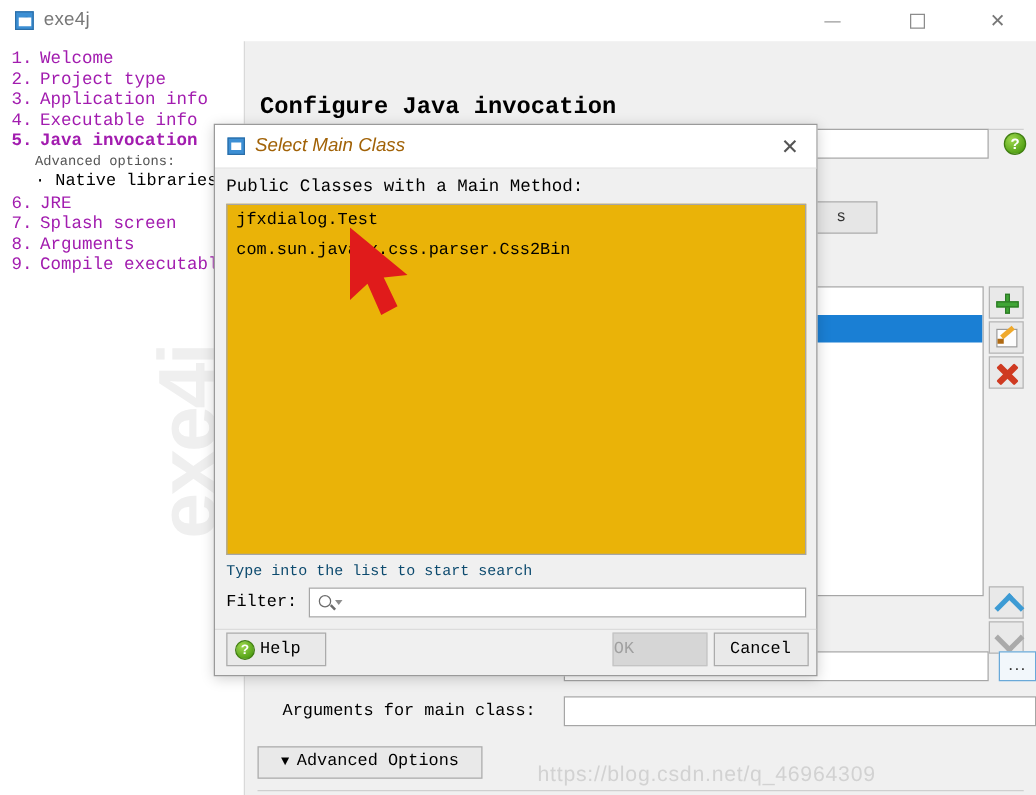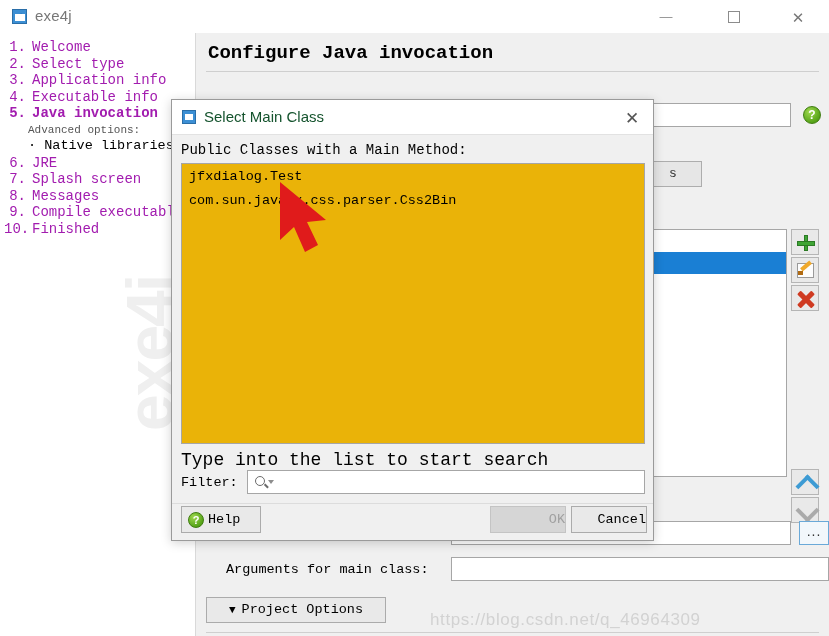--- a/index.html
+++ b/index.html
@@ -32,21 +32,21 @@
   .step .num{display:inline-block;width:22px;text-align:right;margin-right:6px;}
   .step.current{font-weight:bold;}
   .sub-head{font-family:"Liberation Mono","DejaVu Sans Mono",monospace;font-size:11px;color:#555;line-height:16px;padding-left:24px;}
   .sub-item{font-family:"Liberation Mono","DejaVu Sans Mono",monospace;font-size:13.5px;color:#000;line-height:16.6px;padding-left:24px;}
   .watermark{position:absolute;left:112px;top:398px;width:230px;font-size:66px;font-weight:bold;color:#efefef;
     transform:rotate(-90deg);transform-origin:0 0;letter-spacing:-2px;user-select:none;pointer-events:none;}
 
   
   .main{position:absolute;left:196px;top:33px;width:633px;height:603px;background:#f0f0f0;}
   .page-head{position:absolute;left:10px;top:3px;width:613px;}
-  .page-title{font-family:"Liberation Mono","DejaVu Sans Mono",monospace;font-size:19px;font-weight:bold;color:#000;padding:6px 0 7px 2px;}
+  .page-title{font-family:"Liberation Mono","DejaVu Sans Mono",monospace;font-size:19px;font-weight:bold;color:#000;padding:6px 0 7px 2px;margin-top:32px;}
   .hr{height:1px;background:#cfcfcf;}
   .row-vm{position:absolute;left:10px;top:70px;width:613px;height:26px;}
   .lbl{font-family:"Liberation Mono","DejaVu Sans Mono",monospace;font-size:13.5px;color:#000;}
   .vm-lbl{position:absolute;left:2px;top:5px;}
   .vm-input{position:absolute;left:108px;top:0;width:477px;height:24px;background:#ffffff;border:1px solid #a6a6a6;box-sizing:border-box;}
   .help-dot{position:absolute;left:597px;top:3px;width:18px;height:18px;border-radius:50%;
     background:radial-gradient(circle at 35% 30%, #9ed84e, #4f9e13 78%);border:1px solid #3f7d10;box-sizing:border-box;}
   .help-dot b{position:absolute;left:0;right:0;top:0;color:#fff;font-size:12px;font-weight:bold;text-align:center;line-height:16px;font-family:"Liberation Sans",sans-serif;}
   .hint{position:absolute;left:10px;top:104px;font-family:"Liberation Mono","DejaVu Sans Mono",monospace;font-size:13.5px;color:#000;}
   .ghost-btn{position:absolute;left:448px;top:128px;width:58px;height:26px;background:#e6e6e6;border:1px solid #adadad;box-sizing:border-box;
@@ -84,41 +84,41 @@
     font-family:"Liberation Mono","DejaVu Sans Mono",monospace;font-size:13.5px;color:#000;line-height:24px;text-align:center;}
   .adv-btn .tri{display:inline-block;margin-right:6px;font-size:11px;}
   .bottom-hr{position:absolute;left:10px;top:599px;width:613px;height:1px;background:#cfcfcf;}
 
   
   .dialog{position:absolute;left:171px;top:99px;width:483px;height:442px;background:#f0f0f0;
     border:1px solid #9a9a9a;box-sizing:border-box;box-shadow:0 2px 10px rgba(0,0,0,.18);}
   .dlg-title{position:absolute;left:0;top:0;width:481px;height:35px;background:#ffffff;border-bottom:1px solid #e2e2e2;box-sizing:border-box;}
   .dlg-icon{position:absolute;left:10px;top:10px;width:14px;height:14px;background:#3c8fd4;border:1px solid #2a6ea8;box-sizing:border-box;}
   .dlg-icon:after{content:"";position:absolute;left:2px;top:3px;width:8px;height:6px;background:#ffffff;}
-  .dlg-name{position:absolute;left:32px;top:8px;font-size:15px;color:#14532d;}
+  .dlg-name{position:absolute;left:32px;top:8px;font-size:15px;color:#a16207;font-style:italic;}
   .dlg-close{position:absolute;right:6px;top:4px;width:30px;height:27px;}
   .dlg-close span{position:absolute;left:50%;top:50%;transform:translate(-50%,-50%);font-size:17px;color:#555;line-height:1;}
   .dlg-label{position:absolute;left:9px;top:42px;font-family:"Liberation Mono","DejaVu Sans Mono",monospace;font-size:14px;color:#000;}
   .dlg-list{position:absolute;left:9px;top:63px;width:464px;height:281px;background:#eab308;border:1px solid #a6a6a6;box-sizing:border-box;overflow:hidden;}
   .dlg-list .li{font-family:"Liberation Mono","DejaVu Sans Mono",monospace;font-size:13.5px;color:#000;padding:5px 7px 4px;white-space:nowrap;}
-  .dlg-searchhint{position:absolute;left:9px;top:350px;font-family:"Liberation Mono","DejaVu Sans Mono",monospace;font-size:18px;color:#000000;text-align:center;}
+  .dlg-searchhint{position:absolute;left:9px;top:350px;font-family:"Liberation Mono","DejaVu Sans Mono",monospace;font-size:12px;color:#0c4a6e;text-align:center;}
   .dlg-filter-lbl{position:absolute;left:9px;top:375px;font-family:"Liberation Mono","DejaVu Sans Mono",monospace;font-size:13.5px;color:#000;}
   .dlg-filter{position:absolute;left:75px;top:370px;width:398px;height:24px;background:#fff;border:1px solid #a6a6a6;box-sizing:border-box;}
   .mag{position:absolute;left:7px;top:5px;width:10px;height:10px;border:1.6px solid #6b6b6b;border-radius:50%;box-sizing:border-box;}
   .mag:after{content:"";position:absolute;left:8px;top:8px;width:5px;height:1.6px;background:#6b6b6b;transform:rotate(45deg);}
   .mag-tri{position:absolute;left:20px;top:9px;width:0;height:0;border-left:3px solid transparent;border-right:3px solid transparent;border-top:4px solid #8d8d8d;}
   .dlg-sep{position:absolute;left:0;top:403px;width:481px;height:1px;background:#dcdcdc;}
   .dbtn{position:absolute;top:406px;height:27px;background:#e9e9e9;border:1px solid #ababab;box-sizing:border-box;
-    font-family:"Liberation Mono","DejaVu Sans Mono",monospace;font-size:13.5px;color:#000;line-height:25px;text-align:right;}
+    font-family:"Liberation Mono","DejaVu Sans Mono",monospace;font-size:13.5px;color:#000;line-height:25px;text-align:left;}
   .dbtn.help{left:9px;width:80px;text-align:left;padding-left:26px;}
   .dbtn.help .hd{position:absolute;left:6px;top:5px;width:16px;height:16px;border-radius:50%;
     background:radial-gradient(circle at 35% 30%, #9ed84e, #4f9e13 78%);border:1px solid #3f7d10;box-sizing:border-box;}
   .dbtn.help .hd b{position:absolute;left:0;right:0;top:0;color:#fff;font-size:11px;text-align:center;line-height:14px;font-family:"Liberation Sans",sans-serif;}
   .dbtn.ok{left:318px;width:76px;background:#d6d6d6;border-color:#c4c4c4;color:#a0a0a0;}
-  .dbtn.cancel{left:399px;width:76px;}
+  .dbtn.cancel{left:399px;width:76px;padding-left:12px;}
 
   
   .cursor{position:absolute;left:272px;top:178px;width:70px;height:80px;pointer-events:none;}
 
   
   .wm-text{position:absolute;left:430px;top:610px;font-size:17px;color:rgba(150,150,150,.33);
     font-family:"Liberation Sans",sans-serif;letter-spacing:.6px;pointer-events:none;user-select:none;white-space:nowrap;}
 </style>
 </head>
 <body>
@@ -140,47 +140,44 @@
       <span class="g">✕</span>
     </div>
   </div>
 
   <div class="sidebar">
     <div class="steps">
       <div class="step">
         <span class="num">1.</span><span>Welcome</span>
       </div>
       <div class="step">
-        <span class="num">2.</span><span>Select type</span>
+        <span class="num">2.</span><span>Project type</span>
       </div>
       <div class="step">
         <span class="num">3.</span><span>Application info</span>
       </div>
       <div class="step">
         <span class="num">4.</span><span>Executable info</span>
       </div>
       <div class="step current">
         <span class="num">5.</span><span>Java invocation</span>
       </div>
       <div class="sub-head">Advanced options:</div>
       <div class="sub-item">· Native libraries</div>
       <div class="step">
         <span class="num">6.</span><span>JRE</span>
       </div>
       <div class="step">
         <span class="num">7.</span><span>Splash screen</span>
       </div>
       <div class="step">
-        <span class="num">8.</span><span>Messages</span>
+        <span class="num">8.</span><span>Arguments</span>
       </div>
       <div class="step">
         <span class="num">9.</span><span>Compile executable</span>
-      </div>
-      <div class="step">
-        <span class="num">10.</span><span>Finished</span>
       </div>
     </div>
     <div class="watermark">exe4j</div>
   </div>
 
   <div class="main">
     <div class="page-head">
       <div class="page-title">Configure Java invocation</div>
       <div class="hr"></div>
     </div>
@@ -230,21 +227,21 @@
       <div class="mc-input"></div>
       <div class="browse-btn">...</div>
     </div>
 
     <div class="args-row">
       <div class="lbl args-lbl">Arguments for main class:</div>
       <div class="args-input"></div>
     </div>
 
     <div class="adv-btn">
-      <span class="tri">▼</span><span>Project Options</span>
+      <span class="tri">▼</span><span>Advanced Options</span>
     </div>
 
     <div class="bottom-hr"></div>
 
   </div>
 
   <div class="dialog">
     <div class="dlg-title">
       <div class="dlg-icon"></div>
       <div class="dlg-name">Select Main Class</div>

